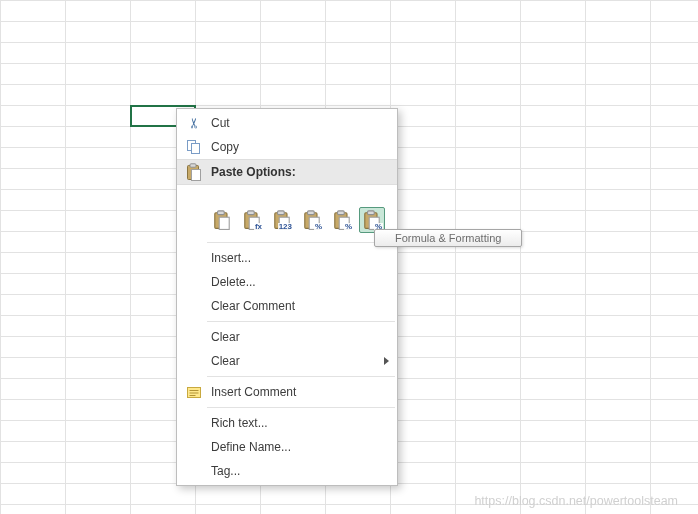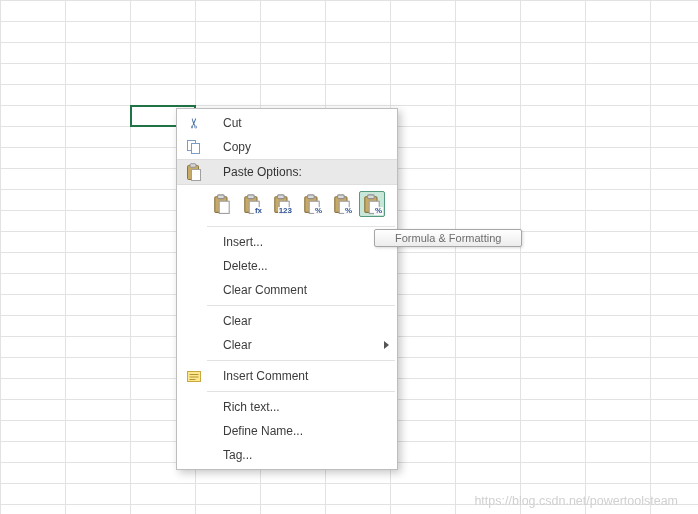--- a/index.html
+++ b/index.html
@@ -28,28 +28,28 @@
     box-shadow:3px 3px 8px rgba(0,0,0,0.22);
     padding:2px 0;z-index:10;
   }
   .menu-item{
     display:flex;align-items:center;height:24px;
     padding:0 8px 0 6px;position:relative;cursor:default;
   }
   .mi-icon{
     width:22px;min-width:22px;display:flex;align-items:center;justify-content:center;
   }
-  .mi-label{margin-left:18px;white-space:nowrap;}
+  .mi-label{margin-left:6px;white-space:nowrap;}
   .paste-header{
     background:#e9e9e9;border-top:1px solid #dedede;border-bottom:1px solid #dedede;
   }
-  .paste-header .mi-label{font-weight:normal;color:#333;text-align:right;}
+  .paste-header .mi-label{font-weight:bold;color:#333;text-align:right;}
   .paste-row{
     display:flex;align-items:center;gap:4px;
-    padding:5px 6px 5px 32px;height:28px;
+    padding:5px 6px 5px 32px;height:28px;margin-top:16px;
   }
   .pbtn{
     position:relative;width:26px;height:26px;
     display:flex;align-items:center;justify-content:center;
     border:1px solid transparent;box-sizing:border-box;border-radius:2px;
   }
   .pbtn.selected{background:#c9e7d8;border-color:#569a7e;}
   .pglyph{
     position:absolute;right:1px;bottom:1px;font-size:8px;font-weight:bold;
     line-height:8px;color:#2f5496;background:rgba(255,255,255,0.85);padding:0 1px;

